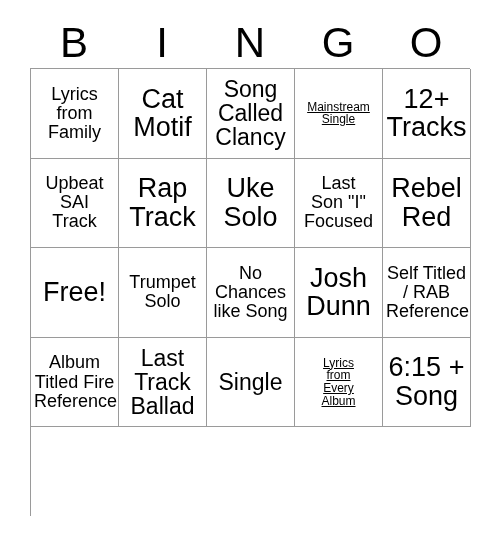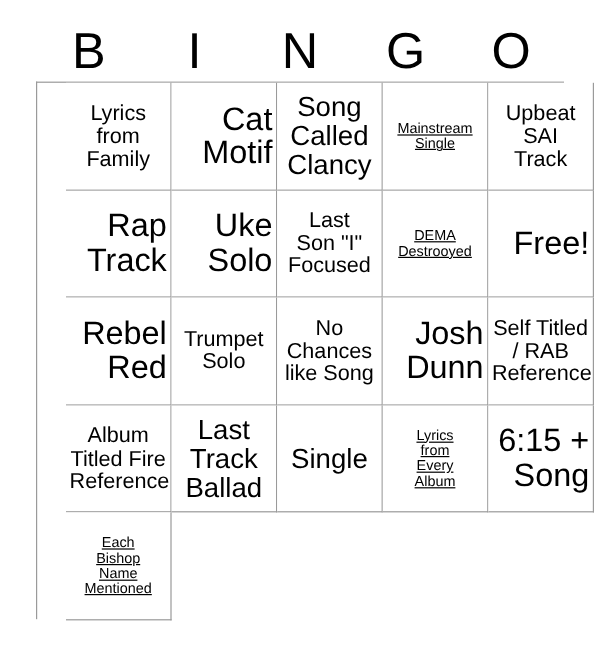--- a/index.html
+++ b/index.html
@@ -44,21 +44,20 @@
     left: 30px;
     top: 68px;
     width: 440px;
     height: 448px;
     box-sizing: border-box;
     border-top: 1px solid #9a9a9a;
     border-left: 1px solid #9a9a9a;
     display: grid;
     grid-template-columns: repeat(5, 88px);
     grid-template-rows: repeat(5, 89.6px);
-    padding-left: 24px;
   }
   .cell {
     box-sizing: border-box;
     border-right: 1px solid #9a9a9a;
     border-bottom: 1px solid #9a9a9a;
     display: flex;
     align-items: center;
     justify-content: center;
     text-align: center;
     padding: 1px 3px;
@@ -67,21 +66,21 @@
   }
   .cell-text {
     display: block;
     width: 100%;
     line-height: 1.06;
     white-space: pre-line;
     font-family: "Liberation Sans", sans-serif;
     color: #000000;
   }
   
-  .fs-xl .cell-text { font-size: 27px; text-align: right; }
+  .fs-xl .cell-text { font-size: 27px; }
   .fs-lg .cell-text { font-size: 23px; }
   .fs-md .cell-text { font-size: 18px; }
   .fs-sm .cell-text { font-size: 18px; }
   .fs-xs .cell-text { font-size: 12px; text-decoration: underline; }
 </style>
 </head>
 <body>
 
 <div class="card">
 
@@ -105,48 +104,48 @@
       </div>
       <div class="cell fs-lg">
         <span class="cell-text">Song
 Called
 Clancy</span>
       </div>
       <div class="cell fs-xs">
         <span class="cell-text">Mainstream
 Single</span>
       </div>
+      <div class="cell fs-xl">
+        <span class="cell-text">12+
+Tracks</span>
+      </div>
       <div class="cell fs-md">
         <span class="cell-text">Upbeat
 SAI
 Track</span>
       </div>
       <div class="cell fs-xl">
         <span class="cell-text">Rap
 Track</span>
       </div>
       <div class="cell fs-xl">
         <span class="cell-text">Uke
 Solo</span>
       </div>
       <div class="cell fs-md">
         <span class="cell-text">Last
 Son "I"
 Focused</span>
       </div>
-      <div class="cell fs-xs">
-        <span class="cell-text">DEMA
-Destrooyed</span>
+      <div class="cell fs-xl">
+        <span class="cell-text">Rebel
+Red</span>
       </div>
       <div class="cell fs-xl">
         <span class="cell-text">Free!</span>
-      </div>
-      <div class="cell fs-xl">
-        <span class="cell-text">Rebel
-Red</span>
       </div>
       <div class="cell fs-md">
         <span class="cell-text">Trumpet
 Solo</span>
       </div>
       <div class="cell fs-sm">
         <span class="cell-text">No
 Chances
 like Song</span>
       </div>
@@ -175,21 +174,15 @@
       <div class="cell fs-xs">
         <span class="cell-text">Lyrics
 from
 Every
 Album</span>
       </div>
       <div class="cell fs-xl">
         <span class="cell-text">6:15 +
 Song</span>
       </div>
-      <div class="cell fs-xs">
-        <span class="cell-text">Each
-Bishop
-Name
-Mentioned</span>
-      </div>
     </div>
 
 </div>
 
 </body></html>

